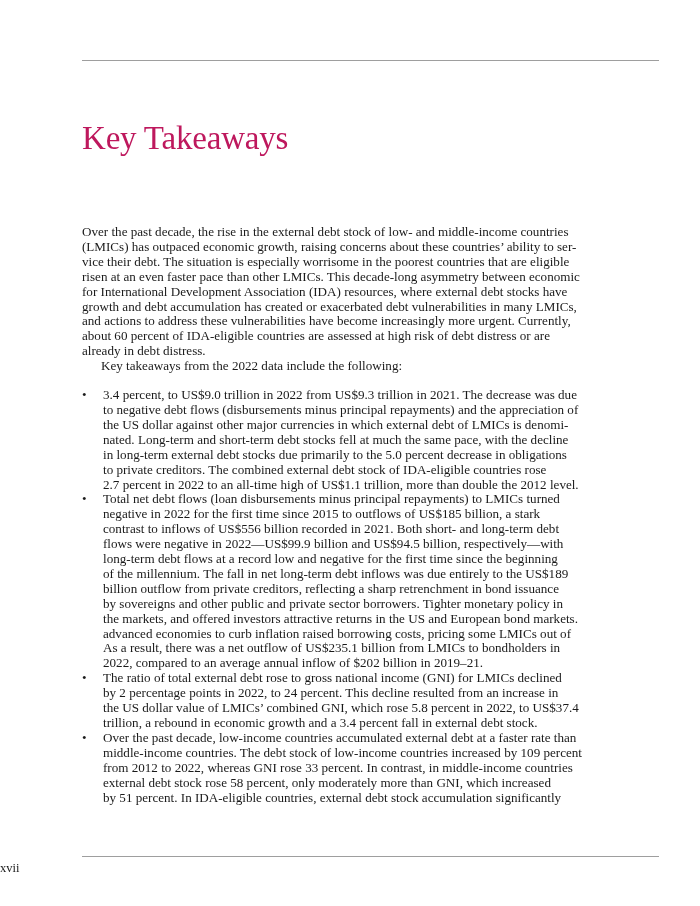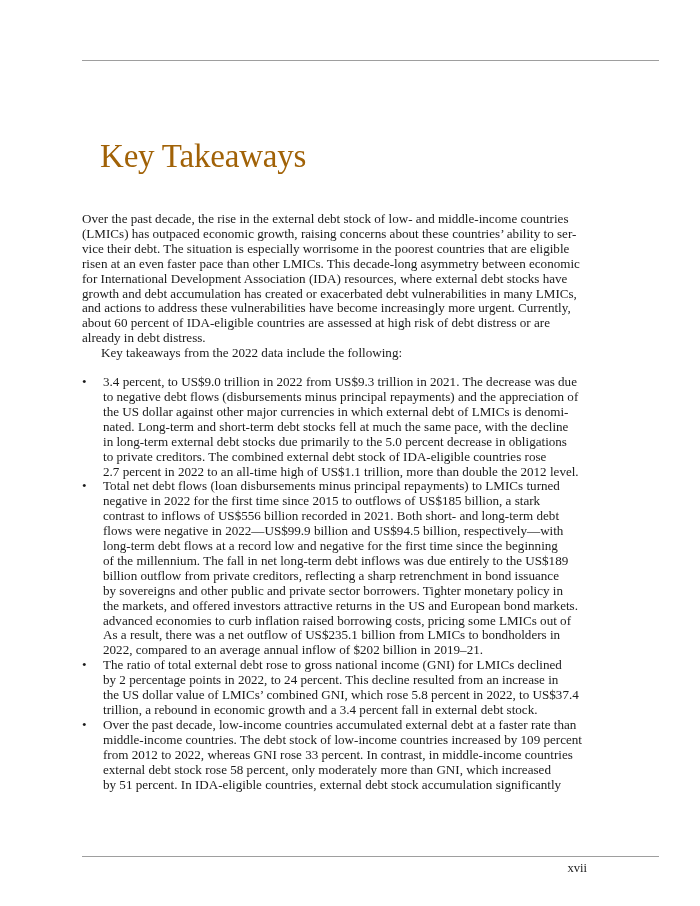--- a/index.html
+++ b/index.html
@@ -21,32 +21,32 @@
       width: 577px;
       height: 0;
       border-top: 1px solid #9e9e9e;
     }
     .rule-top { top: 60px; }
     .rule-bottom { top: 856px; }
     .page-title {
       position: absolute;
       left: 82px;
       top: 118px;
-      margin: 18px;
+      margin: 0;
       font-family: "Liberation Serif", "DejaVu Serif", serif;
       font-weight: normal;
       font-size: 33px;
       line-height: 40px;
-      color: #a16207;
+      color: #be185d;
       letter-spacing: -0.2px;
     }
     .body-text {
       position: absolute;
       left: 82px;
-      top: 212px;
+      top: 225px;
       width: 500px;
       font-size: 13.1px;
       line-height: 14.9px;
     }
     .line {
       display: block;
       white-space: nowrap;
     }
     .indent {
       padding-left: 19px;
@@ -68,21 +68,21 @@
       left: 0;
       top: 0;
       width: 10px;
       font-size: 13px;
     }
     .page-number {
       position: absolute;
       left: 0;
       width: 587px;
       top: 860px;
-      text-align: right;
+      text-align: left;
       font-size: 12.5px;
       line-height: 16px;
       color: #1a1a1a;
     }
   </style>
 </head>
 <body>
 
 <div class="rule rule-top"></div>
 

